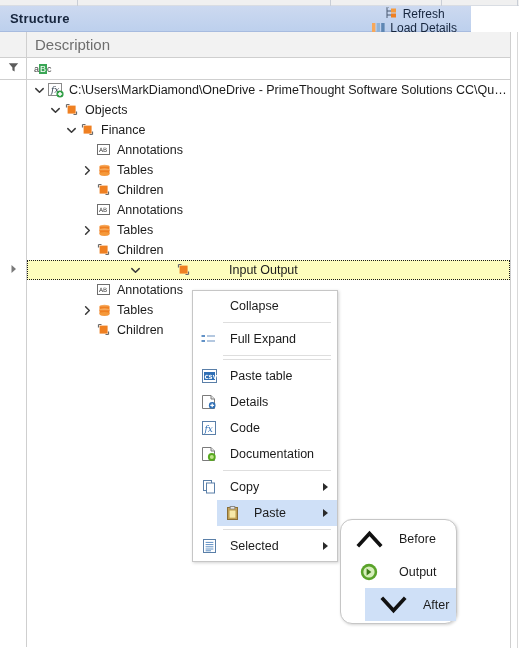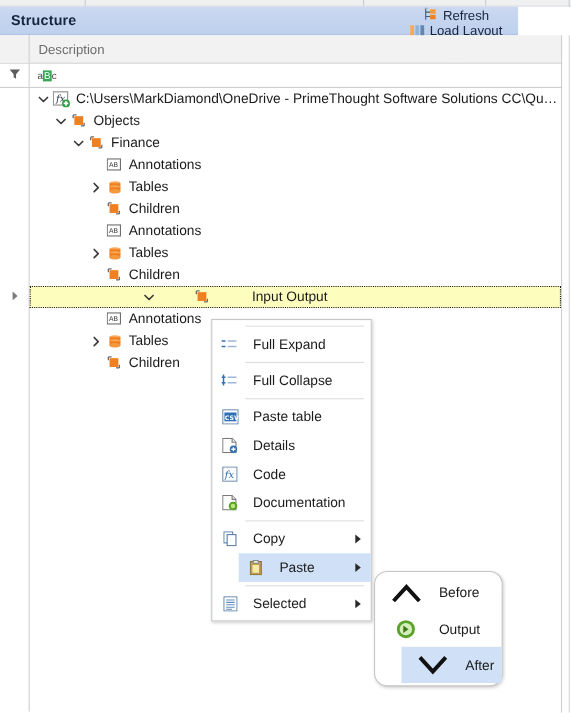--- a/index.html
+++ b/index.html
@@ -60,21 +60,21 @@
     border-bottom: 1px solid #cfcfcf;
     display: flex;
   }
   .colhdr .corner {
     width: 27px; height: 100%;
     border-right: 1px solid #cfcfcf;
     background: #f2f2f2;
   }
   .colhdr .hcell {
     flex: 1; display: flex; align-items: center;
-    padding-left: 8px; color: #6e6e6e; font-size: 12px;
+    padding-left: 8px; color: #6e6e6e; font-size: 15px;
   }
 
   
   .filterrow {
     position: absolute; left: 0; top: 58px; width: 511px; height: 22px;
     background: #ffffff;
     border-bottom: 1px solid #cfcfcf;
     display: flex;
   }
   .filterrow .corner {
@@ -235,21 +235,21 @@
       </div>
 
       <div class="tb-btn">
         <span class="tb-icon">
           <svg width="16" height="14" viewBox="0 0 16 14">
             <rect x="1" y="2" width="3.4" height="10" fill="#f7a85a"></rect>
             <rect x="5.6" y="2" width="3.4" height="10" fill="#8fb3d9"></rect>
             <rect x="10.2" y="2" width="3.4" height="10" fill="#5f87b3"></rect>
           </svg>
         </span>
-        <span class="lbl">Load Layout</span>
+        <span class="lbl">Load Details</span>
       </div>
 
       <div class="tb-btn">
         <span class="tb-icon">
           <svg width="16" height="15" viewBox="0 0 16 15">
             <circle cx="7" cy="6" r="4.2" fill="none" stroke="#3a3f47" stroke-width="1.3"></circle>
             <path d="M10 9.3 L13 12.3" stroke="#3a3f47" stroke-width="1.6" stroke-linecap="round"></path>
             <text x="0.5" y="14" font-family="DejaVu Sans, sans-serif" font-size="4.5" fill="#2f6fb5">100</text>
           </svg>
         </span>
@@ -551,40 +551,35 @@
             <span class="nodelabel">Children</span>
           </div>
         </div>
       </div>
   </div>
 
   <div class="panel-edge"></div>
   <div class="panel-edge-outer"></div>
 
   <div class="ctxmenu" id="ctx-menu" style="left:192px; top:290px; width:146px;">
+      <div class="mi">
+        <span class="micon"></span>
+        <span class="mlabel">Collapse</span>
+      </div>
       <div class="msep"></div>
       <div class="mi">
         <span class="micon">
           <svg width="16" height="12" viewBox="0 0 16 12">
             <path d="M0.5 3 L4 3 M0.5 8 L4 8" stroke="#2f6fb5" stroke-width="1.4"></path>
             <path d="M6 3 L14 3 M6 8 L14 8" stroke="#9cb7d6" stroke-width="1.4"></path>
           </svg>
         </span>
         <span class="mlabel">Full Expand</span>
       </div>
       <div class="msep"></div>
-      <div class="mi">
-        <span class="micon">
-          <svg width="16" height="12" viewBox="0 0 16 12">
-            <path d="M2.2 0.5 L2.2 10.5 M0.5 3 L4 3 M0.5 8 L4 8" stroke="#2f6fb5" stroke-width="1.3" fill="none"></path>
-            <path d="M6 3 L14 3 M6 8 L14 8" stroke="#9cb7d6" stroke-width="1.4"></path>
-          </svg>
-        </span>
-        <span class="mlabel">Full Collapse</span>
-      </div>
       <div class="msep"></div>
       <div class="mi">
         <span class="micon">
           <svg width="15" height="14" viewBox="0 0 15 14">
             <rect x="0.5" y="0.5" width="14" height="13" fill="#fff" stroke="#5a7fa8"></rect>
             <rect x="2" y="3" width="11" height="8" fill="#2f6fb5"></rect>
             <text x="2.4" y="9.6" font-family="DejaVu Sans, sans-serif" font-size="5.6" font-weight="bold" fill="#fff">CSV</text>
           </svg>
         </span>
         <span class="mlabel">Paste table</span>

